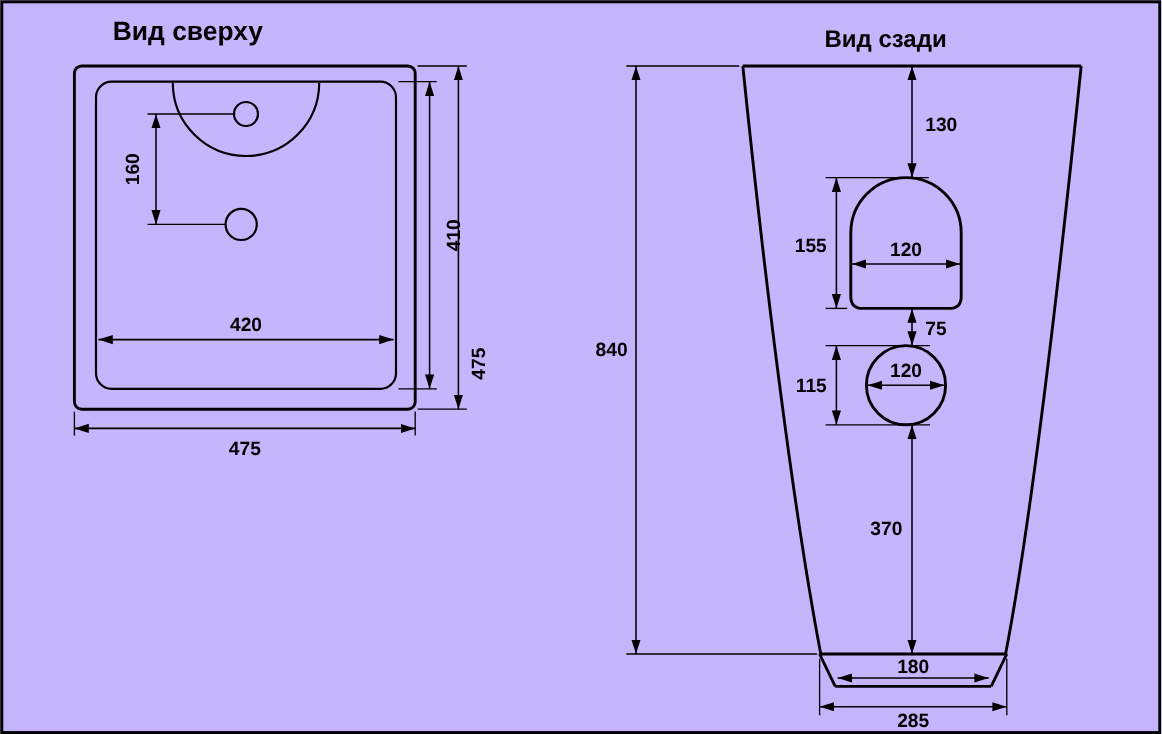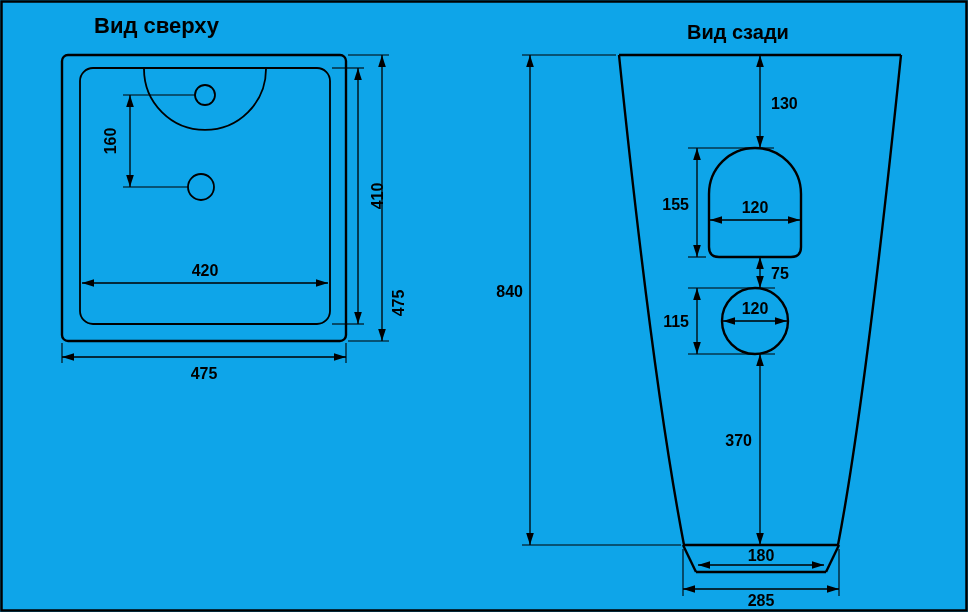--- a/index.html
+++ b/index.html
@@ -1,18 +1,18 @@
 <!DOCTYPE html>
 <html><head>
 <meta charset="utf-8">
 <style>
   html, body { margin: 0; padding: 0; background: #ffffff; }
   .canvas {
     width: 968px; height: 612px; position: relative;
-    background: #0ea5e9; overflow: hidden;
+    background: #c4b5fd; overflow: hidden;
     font-family: "Liberation Sans", sans-serif;
   }
   svg { display: block; }
   .outline   { fill: none; stroke: #000000; stroke-width: 2.4; }
   .outline-thin { fill: none; stroke: #000000; stroke-width: 1.8; }
   .dim-line  { fill: none; stroke: #000000; stroke-width: 1.3; }
   .ext-line  { fill: none; stroke: #000000; stroke-width: 1.1; }
   .dim-label { font-family: "Liberation Sans", sans-serif; font-size: 16px; font-weight: bold; fill: #000000; }
   .view-title-left  { font-family: "Liberation Sans", sans-serif; font-size: 22px; font-weight: bold; fill: #000000; }
   .view-title-right { font-family: "Liberation Sans", sans-serif; font-size: 20px; font-weight: bold; fill: #000000; }

